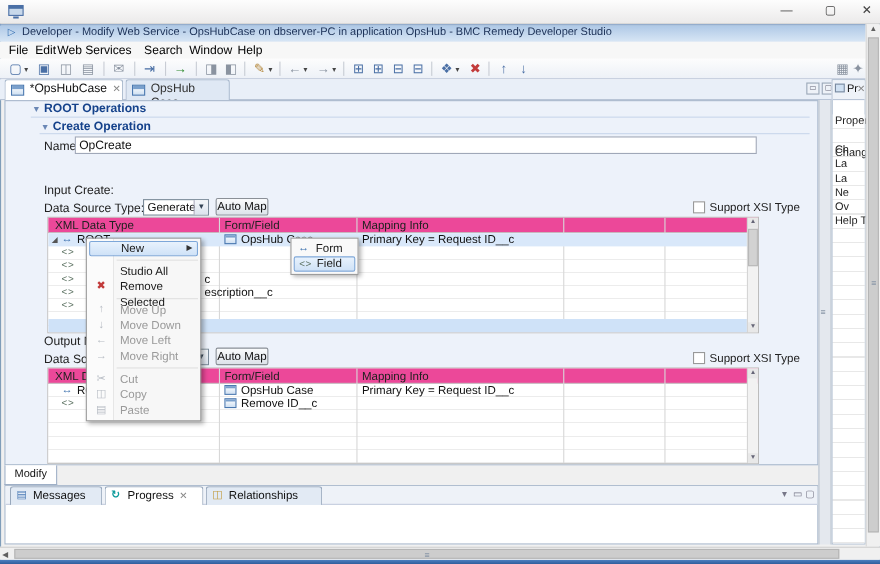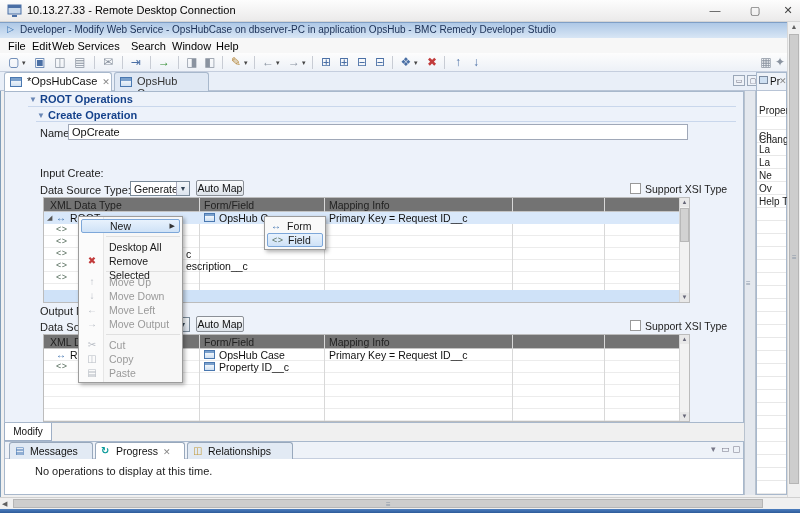--- a/index.html
+++ b/index.html
@@ -44,21 +44,21 @@
   .sec-arrow{color:#6a87b5;font-size:8px;}
   .sec-line{height:1px;background:#c9d7ec;}
   .lbl{color:#222;font-size:11px;}
   .input-box{background:#fff;border:1px solid #a0a8b8;font-size:11px;padding:1px 3px;}
   .ddown{background:#fff;border:1px solid #7a8a99;height:15px;font-size:10.5px;padding:1px 3px;}
   .ddbtn{position:absolute;right:0;top:0;width:13px;height:13px;border-left:1px solid #aab;background:linear-gradient(#f4f7fa,#dce4ee);text-align:center;font-size:7px;line-height:13px;color:#345;}
   .btn{border:1px solid #8b9097;border-radius:2px;background:linear-gradient(#fafbfc,#dde3ea);font-size:10.5px;text-align:center;}
   .cb{width:11px;height:11px;background:#fff;border:1px solid #999;}
   
   .tbl{background:#fff;border:1px solid var(--line);}
-  .tbl-head{position:absolute;left:0;top:0;right:0;height:14px;background:#737373;border-bottom:1px solid #c4c4c4;}
+  .tbl-head{position:absolute;left:0;top:0;right:0;height:14px;background:#ec4899;border-bottom:1px solid #c4c4c4;}
   .th{position:absolute;top:1px;font-size:10.5px;color:#222;}
   .rows{position:absolute;left:0;top:14px;right:10px;bottom:0;
         background:repeating-linear-gradient(to bottom,#fff 0 11px,var(--grid) 11px 12px);}
   .colline{position:absolute;top:0;bottom:0;width:1px;background:#d8d8d8;}
   .trow{position:absolute;left:0;right:10px;height:12px;font-size:10.5px;}
   .tree-ic{position:absolute;font-size:10px;color:#3a6fad;font-weight:bold;}
   .elem-ic{position:absolute;font-size:9px;color:#5a7060;letter-spacing:-1px;}
   .cell-form-ic{position:absolute;width:11px;height:9px;border:1px solid #4a78b0;background:linear-gradient(#fff,#cfe0f2);}
   .cell-form-ic::before{content:"";position:absolute;left:0;top:0;right:0;height:2px;background:#7aa0cc;}
   .vsb{position:absolute;right:0;top:0;width:10px;bottom:0;background:#f2f2f2;border-left:1px solid #d5d5d5;}
@@ -103,21 +103,20 @@
 <body>
 
 <div class="stage">
 
   <div class="abs rdp-bar">
     <svg class="abs" style="left:7px;top:4px" width="15" height="13">
         <rect x="1" y="1" width="13" height="9" fill="#c8d8ea" stroke="#4a6fa5"></rect>
         <rect x="1" y="1" width="13" height="3" fill="#4a6fa5"></rect>
         <rect x="5" y="11" width="5" height="2" fill="#4a6fa5"></rect>
       </svg>
-    <span class="abs rdp-title txt">10.13.27.33 - Remote Desktop Connection</span>
     <span class="abs winbtn" style="left:700px">—</span>
     <span class="abs winbtn" style="left:740px">▢</span>
     <span class="abs winbtn" style="left:773px">✕</span>
   </div>
 
   <div class="abs app-bar"></div>
   <span class="abs" style="left:7px;top:24px;font-size:9px;color:#2e6bb0;font-weight:bold">▷</span>
   <span class="abs app-title txt">Developer - Modify Web Service - OpsHubCase on dbserver-PC in application OpsHub - BMC Remedy Developer Studio</span>
 
   <div class="abs menubar"></div>
@@ -263,38 +262,38 @@
     <div class="trow" style="top:14px">
       <span class="tree-ic" style="left:12px;top:0">↔</span>
       <span class="abs txt" style="left:26px;top:0">ROOT</span>
       <span class="cell-form-ic" style="left:160px;top:1px"></span>
       <span class="abs txt" style="left:175px;top:0">OpsHub Case</span>
       <span class="abs txt" style="left:285px;top:0">Primary Key = Request ID__c</span>
     </div>
     <div class="trow" style="top:26px">
       <span class="elem-ic" style="left:12px">&lt; &gt;</span>
       <span class="cell-form-ic" style="left:160px;top:1px"></span>
-      <span class="abs txt" style="left:175px;top:0">Property ID__c</span>
+      <span class="abs txt" style="left:175px;top:0">Remove ID__c</span>
     </div>
     <div class="vsb">
       <span class="ar" style="top:0">▲</span>
       <span class="ar" style="bottom:0">▼</span>
     </div>
   </div>
 
   <div class="abs cmenu" style="left:78px;top:216px;width:105px">
     <div class="mi hl"><span>New</span><span class="sub">▶</span></div>
     <div class="msep"></div>
-    <div class="mi"><span>Desktop All</span></div>
+    <div class="mi"><span>Studio All</span></div>
     <div class="mi"><span class="mic" style="color:var(--red);font-weight:bold">✖</span><span>Remove Selected</span></div>
     <div class="msep"></div>
     <div class="mi dis"><span class="mic gray">↑</span><span>Move Up</span></div>
     <div class="mi dis"><span class="mic gray">↓</span><span>Move Down</span></div>
     <div class="mi dis"><span class="mic gray">←</span><span>Move Left</span></div>
-    <div class="mi dis"><span class="mic gray">→</span><span>Move Output</span></div>
+    <div class="mi dis"><span class="mic gray">→</span><span>Move Right</span></div>
     <div class="msep"></div>
     <div class="mi dis"><span class="mic gray">✂</span><span>Cut</span></div>
     <div class="mi dis"><span class="mic gray">◫</span><span>Copy</span></div>
     <div class="mi dis"><span class="mic gray">▤</span><span>Paste</span></div>
   </div>
 
 
   <div class="abs smenu" style="left:264px;top:216px;width:62px">
     <div class="mi" style="padding-left:22px"><span class="mic" style="left:2px;color:#3a6fad;font-weight:bold">↔</span><span>Form</span></div>
     <div class="mi hl" style="padding-left:20px"><span class="mic" style="left:0;color:#5a7060;font-size:9px;letter-spacing:-1px">&lt; &gt;</span><span>Field</span></div>
@@ -304,21 +303,20 @@
 
   <div class="abs bpanel">
     <div class="btabs">
       <div class="btab" style="left:4px;width:84px"><span class="bic" style="color:#4a7ab5">▤</span><span>Messages</span></div>
       <div class="btab sel" style="left:90px;width:90px"><span class="bic" style="color:#0a9a9a;font-weight:bold">↻</span><span>Progress</span><span class="closex">✕</span></div>
       <div class="btab" style="left:182px;width:106px"><span class="bic" style="color:#c29b3c">◫</span><span>Relationships</span></div>
       <span class="bpic" style="left:706px">▾</span>
       <span class="bpic" style="left:716px">▭</span>
       <span class="bpic" style="left:727px">▢</span>
     </div>
-    <span class="bmsg txt">No operations to display at this time.</span>
   </div>
 
   <div class="abs splitter">
       <span class="grip" style="left:1px;top:188px">≡</span>
     </div>
 
   <div class="abs props">
     <div class="ptab">
       <span class="abs" style="left:2px;top:3px;width:9px;height:8px;border:1px solid #7a8aa0;background:#cfe0f2"></span>
       <span class="abs" style="left:13px;top:3px">Pr</span>

